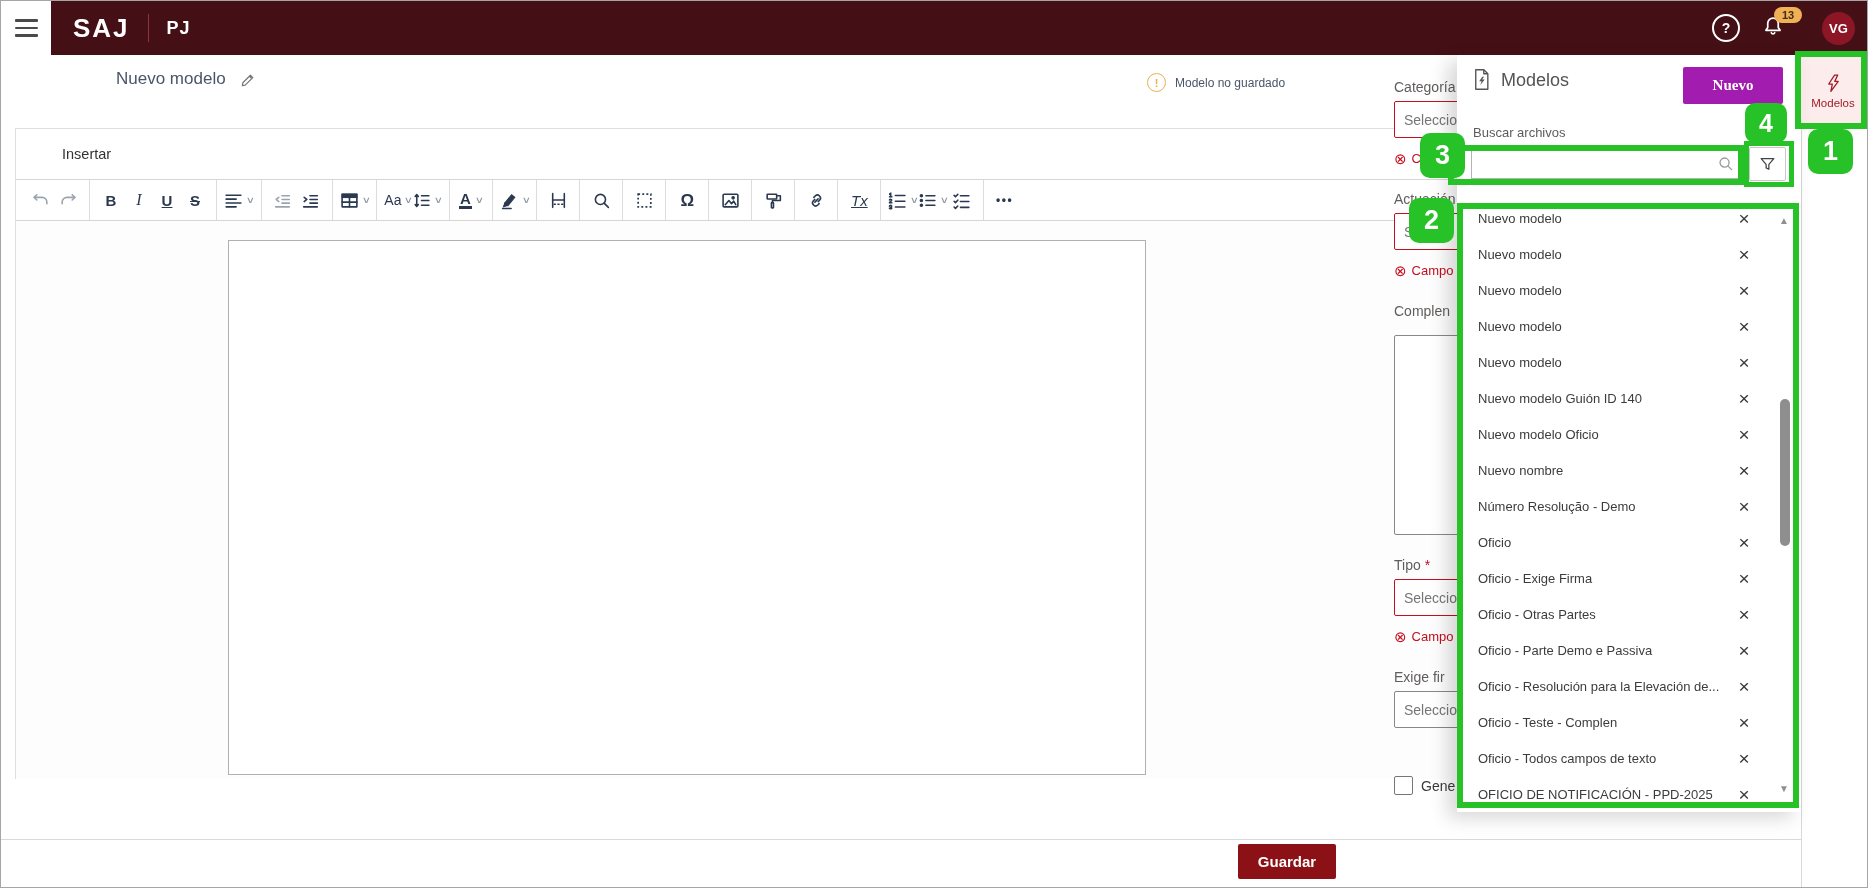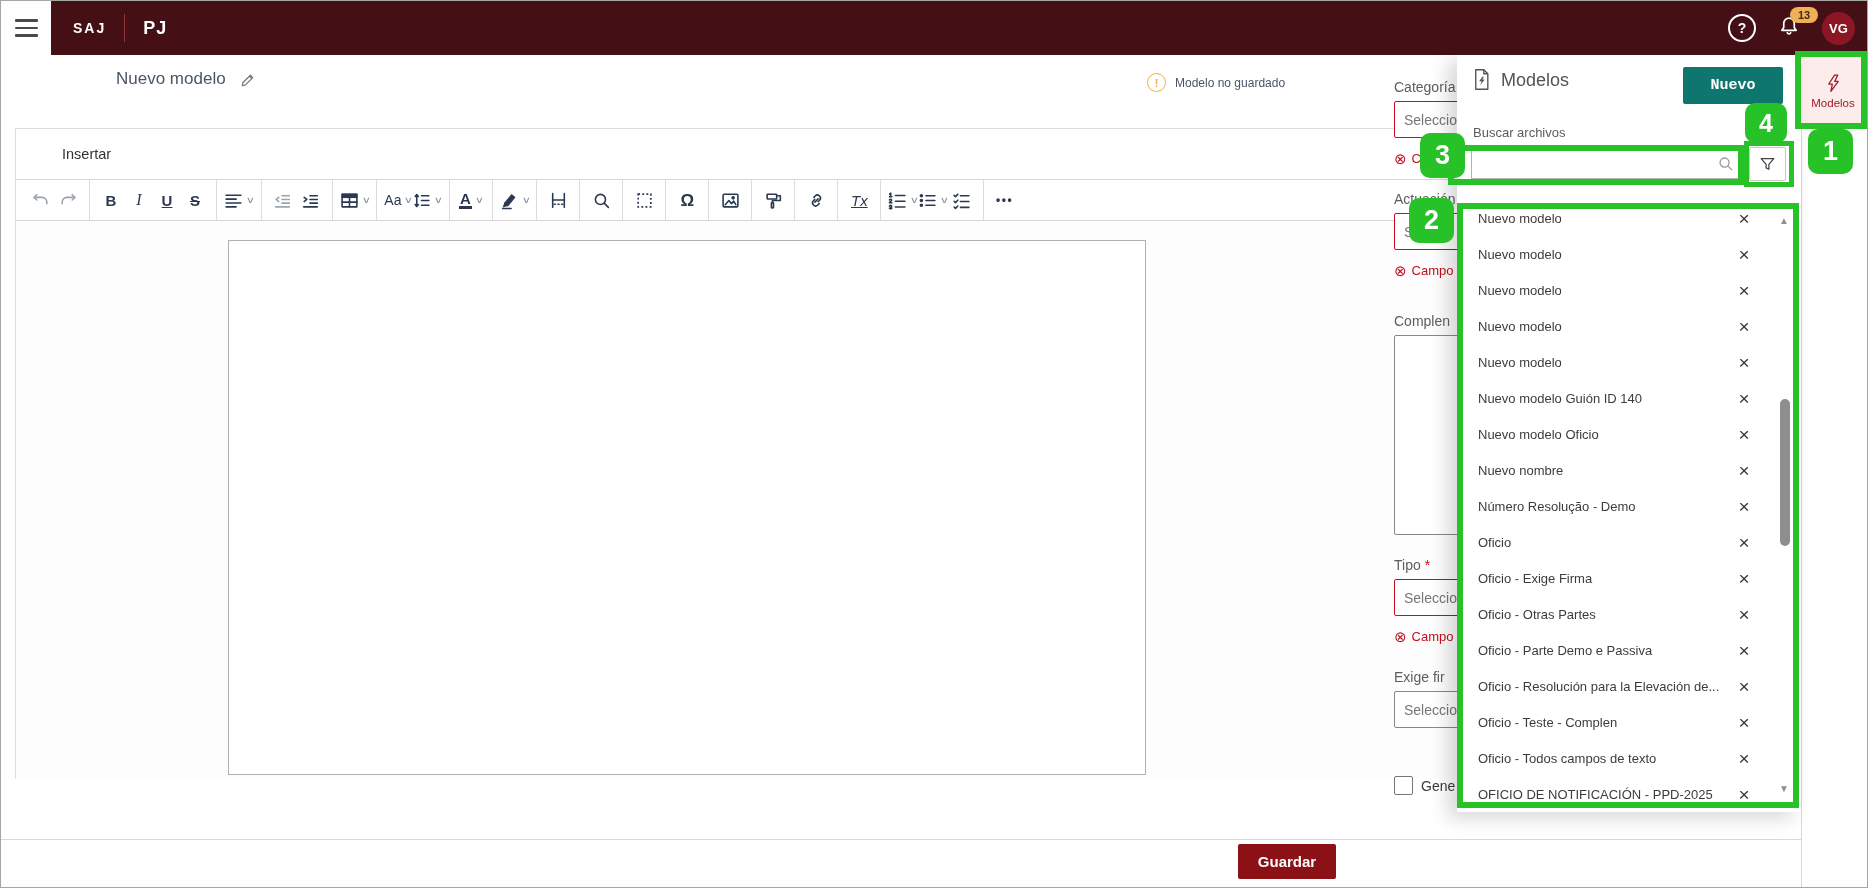--- a/index.html
+++ b/index.html
@@ -6,31 +6,31 @@
   .frame{position:relative;width:1868px;height:888px;background:#ffffff;overflow:hidden;
          border:1px solid #a6a6a6;box-sizing:border-box;}
 
   
   .topbar{position:absolute;left:0;top:0;width:1868px;height:54px;background:#441016;}
   .burger-zone{position:absolute;left:0;top:0;width:50px;height:54px;background:#ffffff;
                display:flex;align-items:center;justify-content:center;cursor:pointer;}
   .burger{display:flex;flex-direction:column;gap:5px;}
   .burger span{display:block;width:23px;height:2.6px;background:#4a4a4a;border-radius:1px;}
   .brand{position:absolute;left:72px;top:0;height:54px;display:flex;align-items:center;gap:18px;color:#fff;}
-  .brand .saj{font-size:14px;font-weight:700;letter-spacing:2px;}
+  .brand .saj{font-size:26px;font-weight:700;letter-spacing:2px;}
   .brand .divider{width:1px;height:28px;background:#8e353c;}
   .brand .pj{font-size:18px;font-weight:700;letter-spacing:1px;}
   .top-actions{position:absolute;right:14px;top:0;height:54px;display:flex;align-items:center;gap:22px;}
   .help-circle{width:24px;height:24px;border:2px solid #fff;border-radius:50%;color:#fff;
                font-size:14px;font-weight:700;display:flex;align-items:center;justify-content:center;cursor:pointer;}
   .bell-wrap{position:relative;cursor:pointer;}
   .bell-badge{position:absolute;top:-8px;left:12px;min-width:22px;height:16px;background:#f0b055;color:#432b10;
               border-radius:8px;font-size:11px;font-weight:700;display:flex;align-items:center;justify-content:center;padding:0 3px;}
   .avatar{width:33px;height:33px;border-radius:50%;background:#8c1626;color:#fff;font-size:13px;font-weight:700;
-          display:flex;align-items:center;justify-content:center;cursor:pointer;}
+          display:flex;align-items:center;justify-content:center;cursor:pointer;margin-left:16px;}
 
   
   .subheader-title{position:absolute;left:115px;top:68px;display:flex;align-items:center;gap:14px;}
   .subheader-title .t{font-size:17px;color:#4a5568;}
   .status{position:absolute;left:1146px;top:72px;display:flex;align-items:center;gap:9px;}
   .warn-circle{width:17px;height:17px;border:1.6px solid #eaaf52;border-radius:50%;color:#eaaf52;
                font-size:11px;font-weight:700;display:flex;align-items:center;justify-content:center;}
   .status .s{font-size:12px;color:#4a5568;}
 
   
@@ -82,23 +82,23 @@
   .fcheckrow{position:absolute;display:flex;align-items:center;gap:8px;}
   .fcheckbox{width:17px;height:17px;border:1px solid #767676;border-radius:2px;background:#fff;cursor:pointer;}
   .fchecklabel{font-size:14px;color:#3b3b3b;white-space:nowrap;}
 
   
   .models-panel{position:absolute;left:1456px;top:54px;width:344px;height:757px;background:#fff;z-index:20;
                 box-shadow:-9px 6px 18px rgba(0,0,0,0.16);}
   .panel-header{position:relative;height:60px;}
   .panel-doc-icon{position:absolute;left:14px;top:13px;}
   .panel-title{position:absolute;left:44px;top:15px;font-size:18px;color:#545454;}
-  .new-btn{position:absolute;right:18px;top:12px;width:100px;height:37px;background:#0f766e;color:#fff;
+  .new-btn{position:absolute;right:18px;top:12px;width:100px;height:37px;background:#a21caf;color:#fff;
            font-size:15px;font-weight:700;border:none;border-radius:2px;display:flex;align-items:center;
-           justify-content:center;cursor:pointer;font-family:Liberation Mono, monospace;}
+           justify-content:center;cursor:pointer;font-family:Liberation Serif, serif;}
   .search-label{position:absolute;left:16px;top:70px;font-size:13px;color:#5c5c5c;}
   .search-box{position:absolute;left:14px;top:92px;width:272px;height:32px;border:1px solid #b3b3b3;
               background:#fff;box-sizing:border-box;display:flex;align-items:center;}
   .search-box input{flex:1;border:none;outline:none;height:100%;padding:0 8px;font-size:13px;
                     font-family:"Liberation Sans",sans-serif;background:transparent;}
   .search-mag{margin-right:8px;display:flex;}
   .filter-btn{position:absolute;left:292px;top:92px;width:37px;height:34px;border:1px solid #c9c9c9;border-radius:2px;
               background:#fff;box-sizing:border-box;display:flex;align-items:center;justify-content:center;cursor:pointer;}
   .model-list{position:absolute;left:0;top:145px;width:344px;height:612px;overflow:hidden;}
   .mrow{height:36px;display:flex;align-items:center;padding:0 40px 0 21px;cursor:pointer;}
@@ -362,21 +362,21 @@
 
     <label class="flabel" style="top:136px;left:0;">Actuación</label>
     <div class="finput err" style="top:158px;left:0;">
       <span class="ph">S</span>
     </div>
     <div class="ferror" style="top:208px;left:0;">
       <span class="errx">⊗</span>
       <span>Campo</span>
     </div>
 
-    <label class="flabel" style="top:258px;left:0;">Complen</label>
+    <label class="flabel" style="top:248px;left:0;">Complen</label>
     <div class="ftextarea" style="top:280px;left:0;"></div>
 
     <label class="flabel" style="top:502px;left:0;">
       <span>Tipo</span><span class="req">*</span>
     </label>
     <div class="finput err" style="top:524px;left:0;">
       <span class="ph">Seleccio</span>
     </div>
     <div class="ferror" style="top:574px;left:0;">
       <span class="errx">⊗</span>

